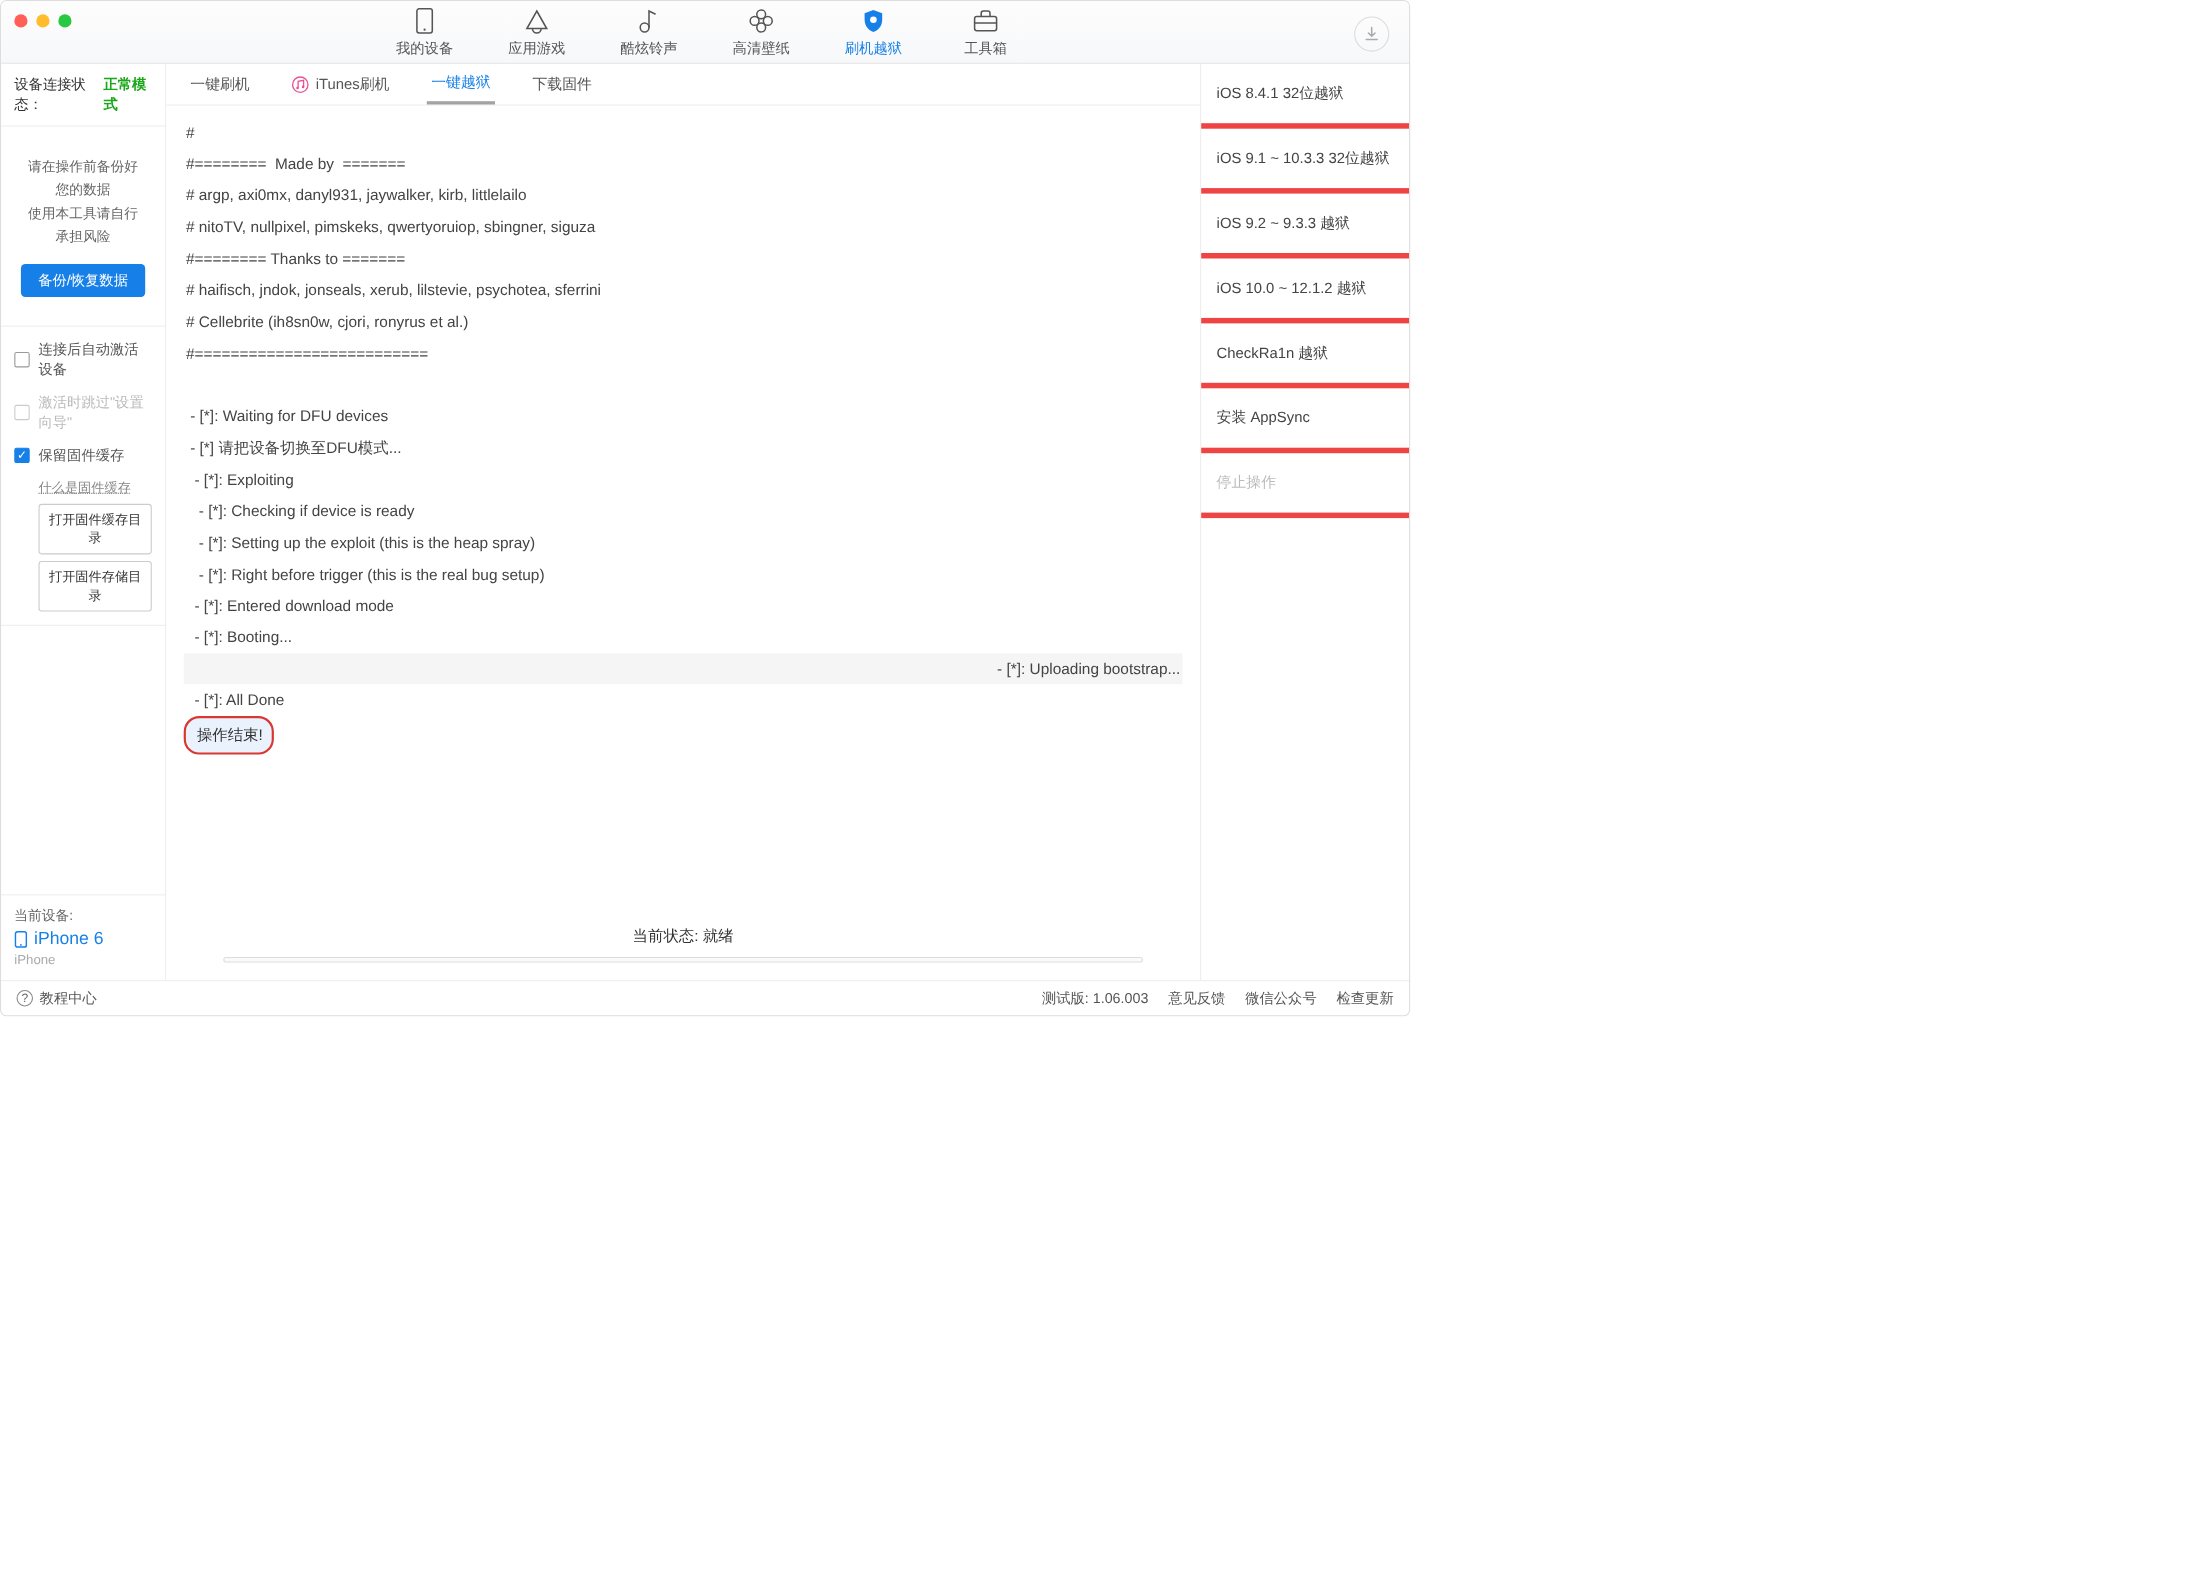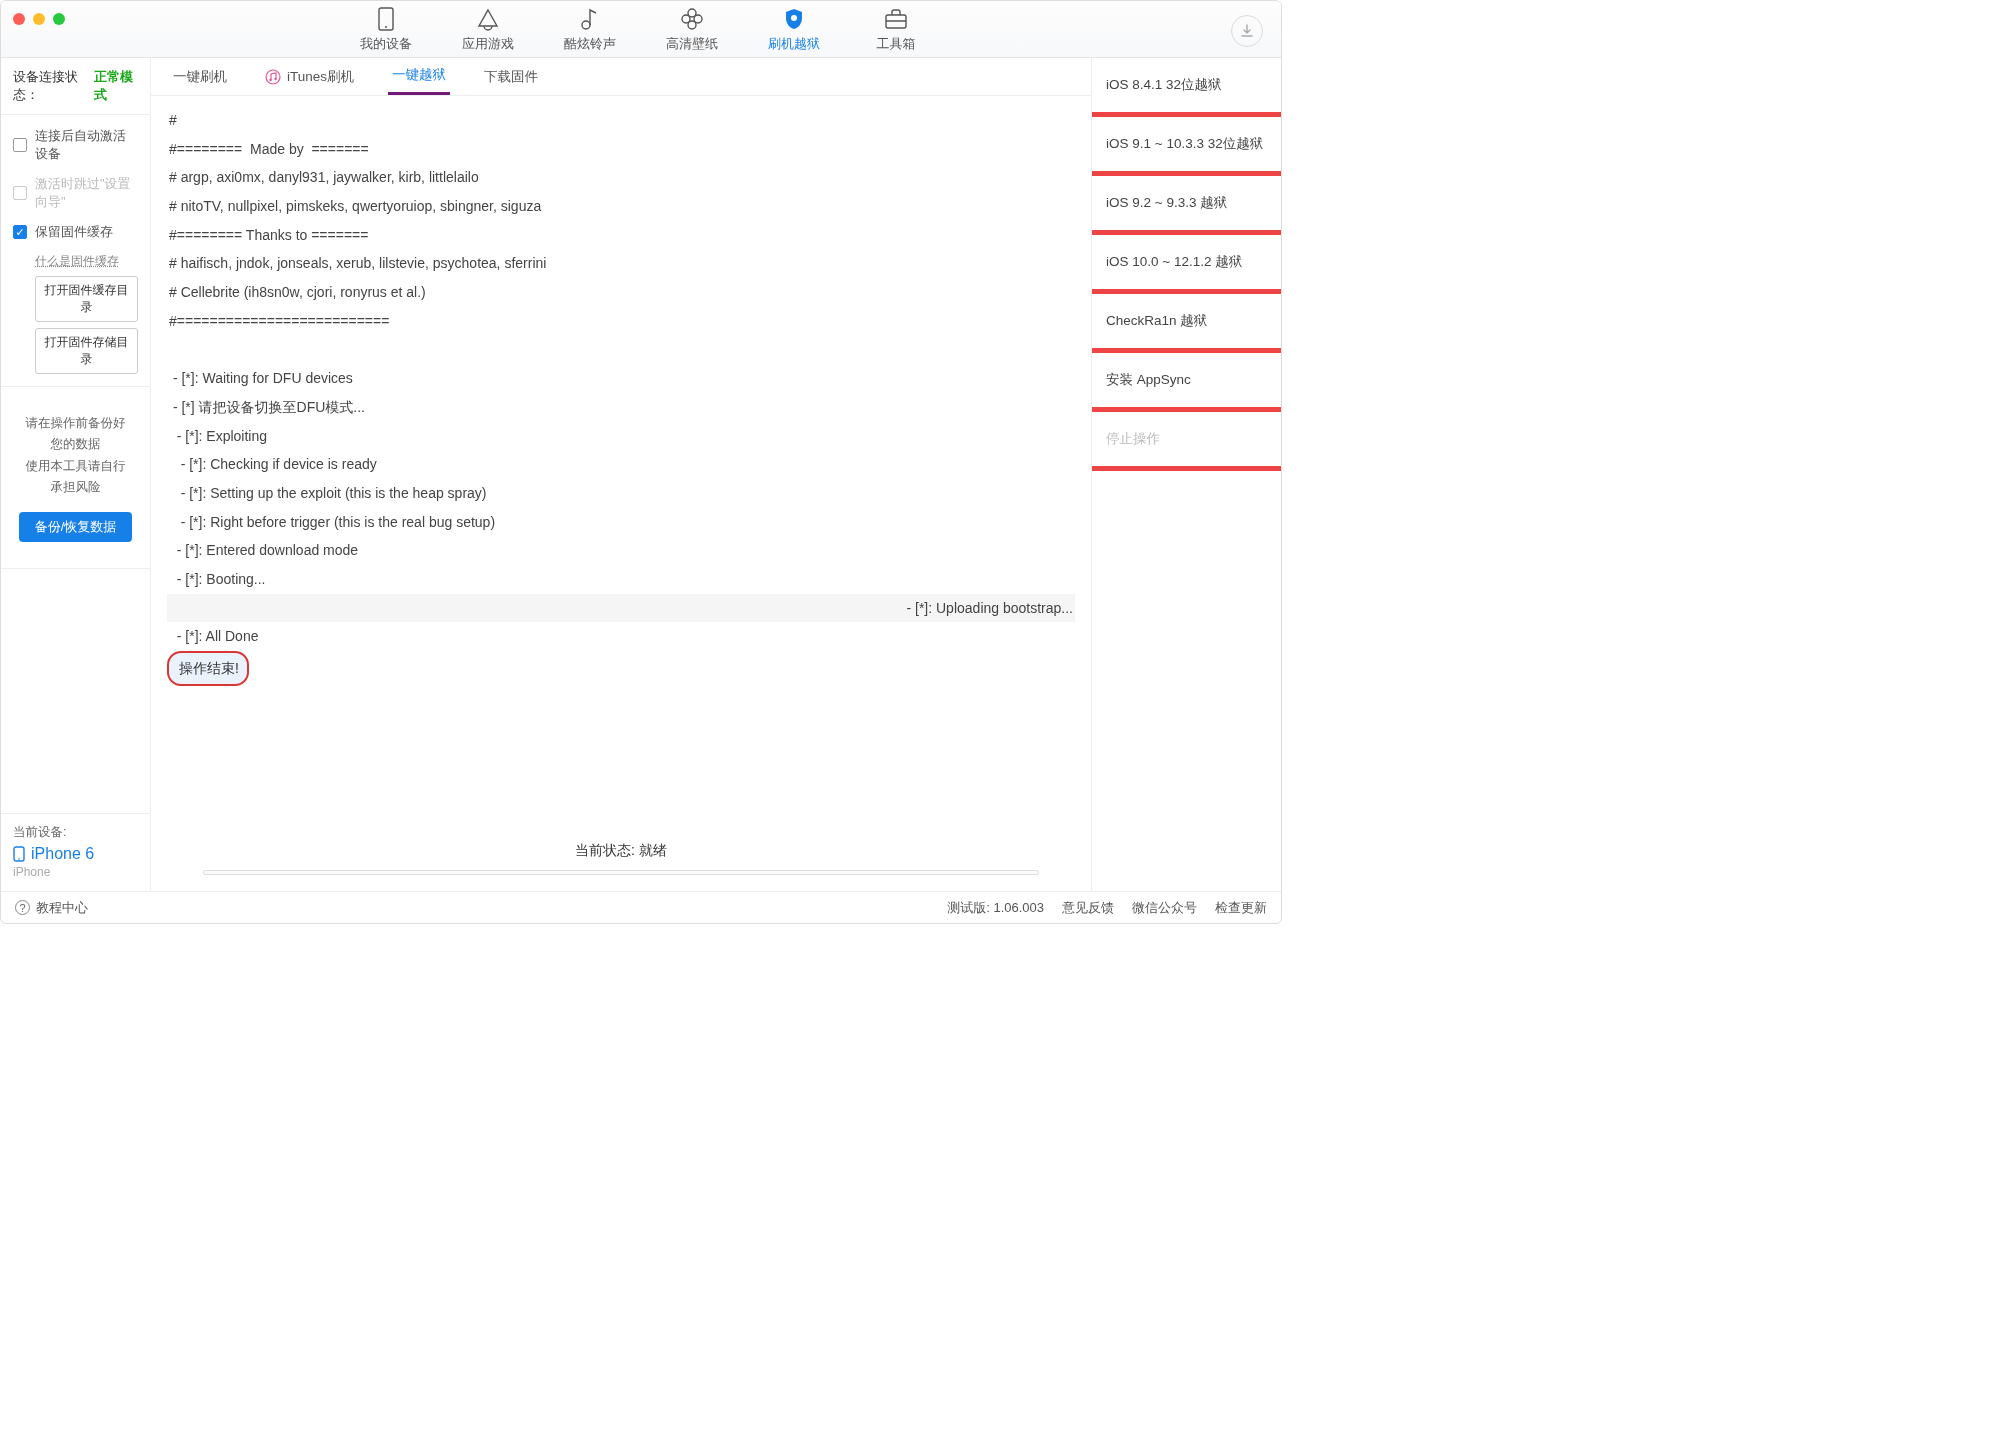--- a/index.html
+++ b/index.html
@@ -159,21 +159,21 @@
   cursor:pointer;
   padding: 0 4px;
   height:100%;
   display:flex;
   align-items:center;
   gap:6px;
   font-size:13.5px;
 }
 .sub-tab.active {
   color:#1780e8;
-  border-bottom: 3px solid #701a75;
+  border-bottom: 3px solid #a3a3a3;
 }
 .log-area {
   flex:1;
   overflow:auto;
   padding: 10px 16px 0;
   font-size: 14px;
   color:#444;
   line-height: 2.05;
 }
 .log-line { white-space: pre; padding: 0 2px; }
@@ -312,45 +312,45 @@
   </div>
 
   <div class="body">
 
     <div class="sidebar">
       <div class="sidebar-top">
         <span>设备连接状态：</span>
         <span class="status-normal">正常模式</span>
       </div>
 
+      <div class="sidebar-section" style="border-bottom:1px solid #eee;">
+        <div class="backup-note">
+          <div>请在操作前备份好您的数据</div>
+          <div>使用本工具请自行承担风险</div>
+        </div>
+        <button class="primary-btn">备份/恢复数据</button>
+      </div>
+
       <div class="sidebar-section" id="checks">
           <div class="checkbox-row">
             <span class="cb"></span>
             <span>连接后自动激活设备</span>
           </div>
           <div class="checkbox-row disabled">
             <span class="cb disabled"></span>
             <span>激活时跳过"设置向导"</span>
           </div>
           <div class="checkbox-row">
             <span class="cb checked">✓</span>
             <span>保留固件缓存</span>
           </div>
           <div class="link">什么是固件缓存</div>
           <div class="small-btn">打开固件缓存目录</div>
           <div class="small-btn">打开固件存储目录</div>
         </div>
-
-      <div class="sidebar-section" style="border-bottom:1px solid #eee;">
-        <div class="backup-note">
-          <div>请在操作前备份好您的数据</div>
-          <div>使用本工具请自行承担风险</div>
-        </div>
-        <button class="primary-btn">备份/恢复数据</button>
-      </div>
 
       <div class="sidebar-spacer"></div>
 
       <div class="device-block">
         <div class="device-label">当前设备:</div>
         <div class="device-name">
           <svg width="12" height="16" viewBox="0 0 12 16">
               <rect x="1" y="1" width="10" height="14" rx="2" stroke="#1780e8" stroke-width="1.4" fill="none"></rect>
               <circle cx="6" cy="13" r="0.8" fill="#1780e8"></circle>
             </svg>

